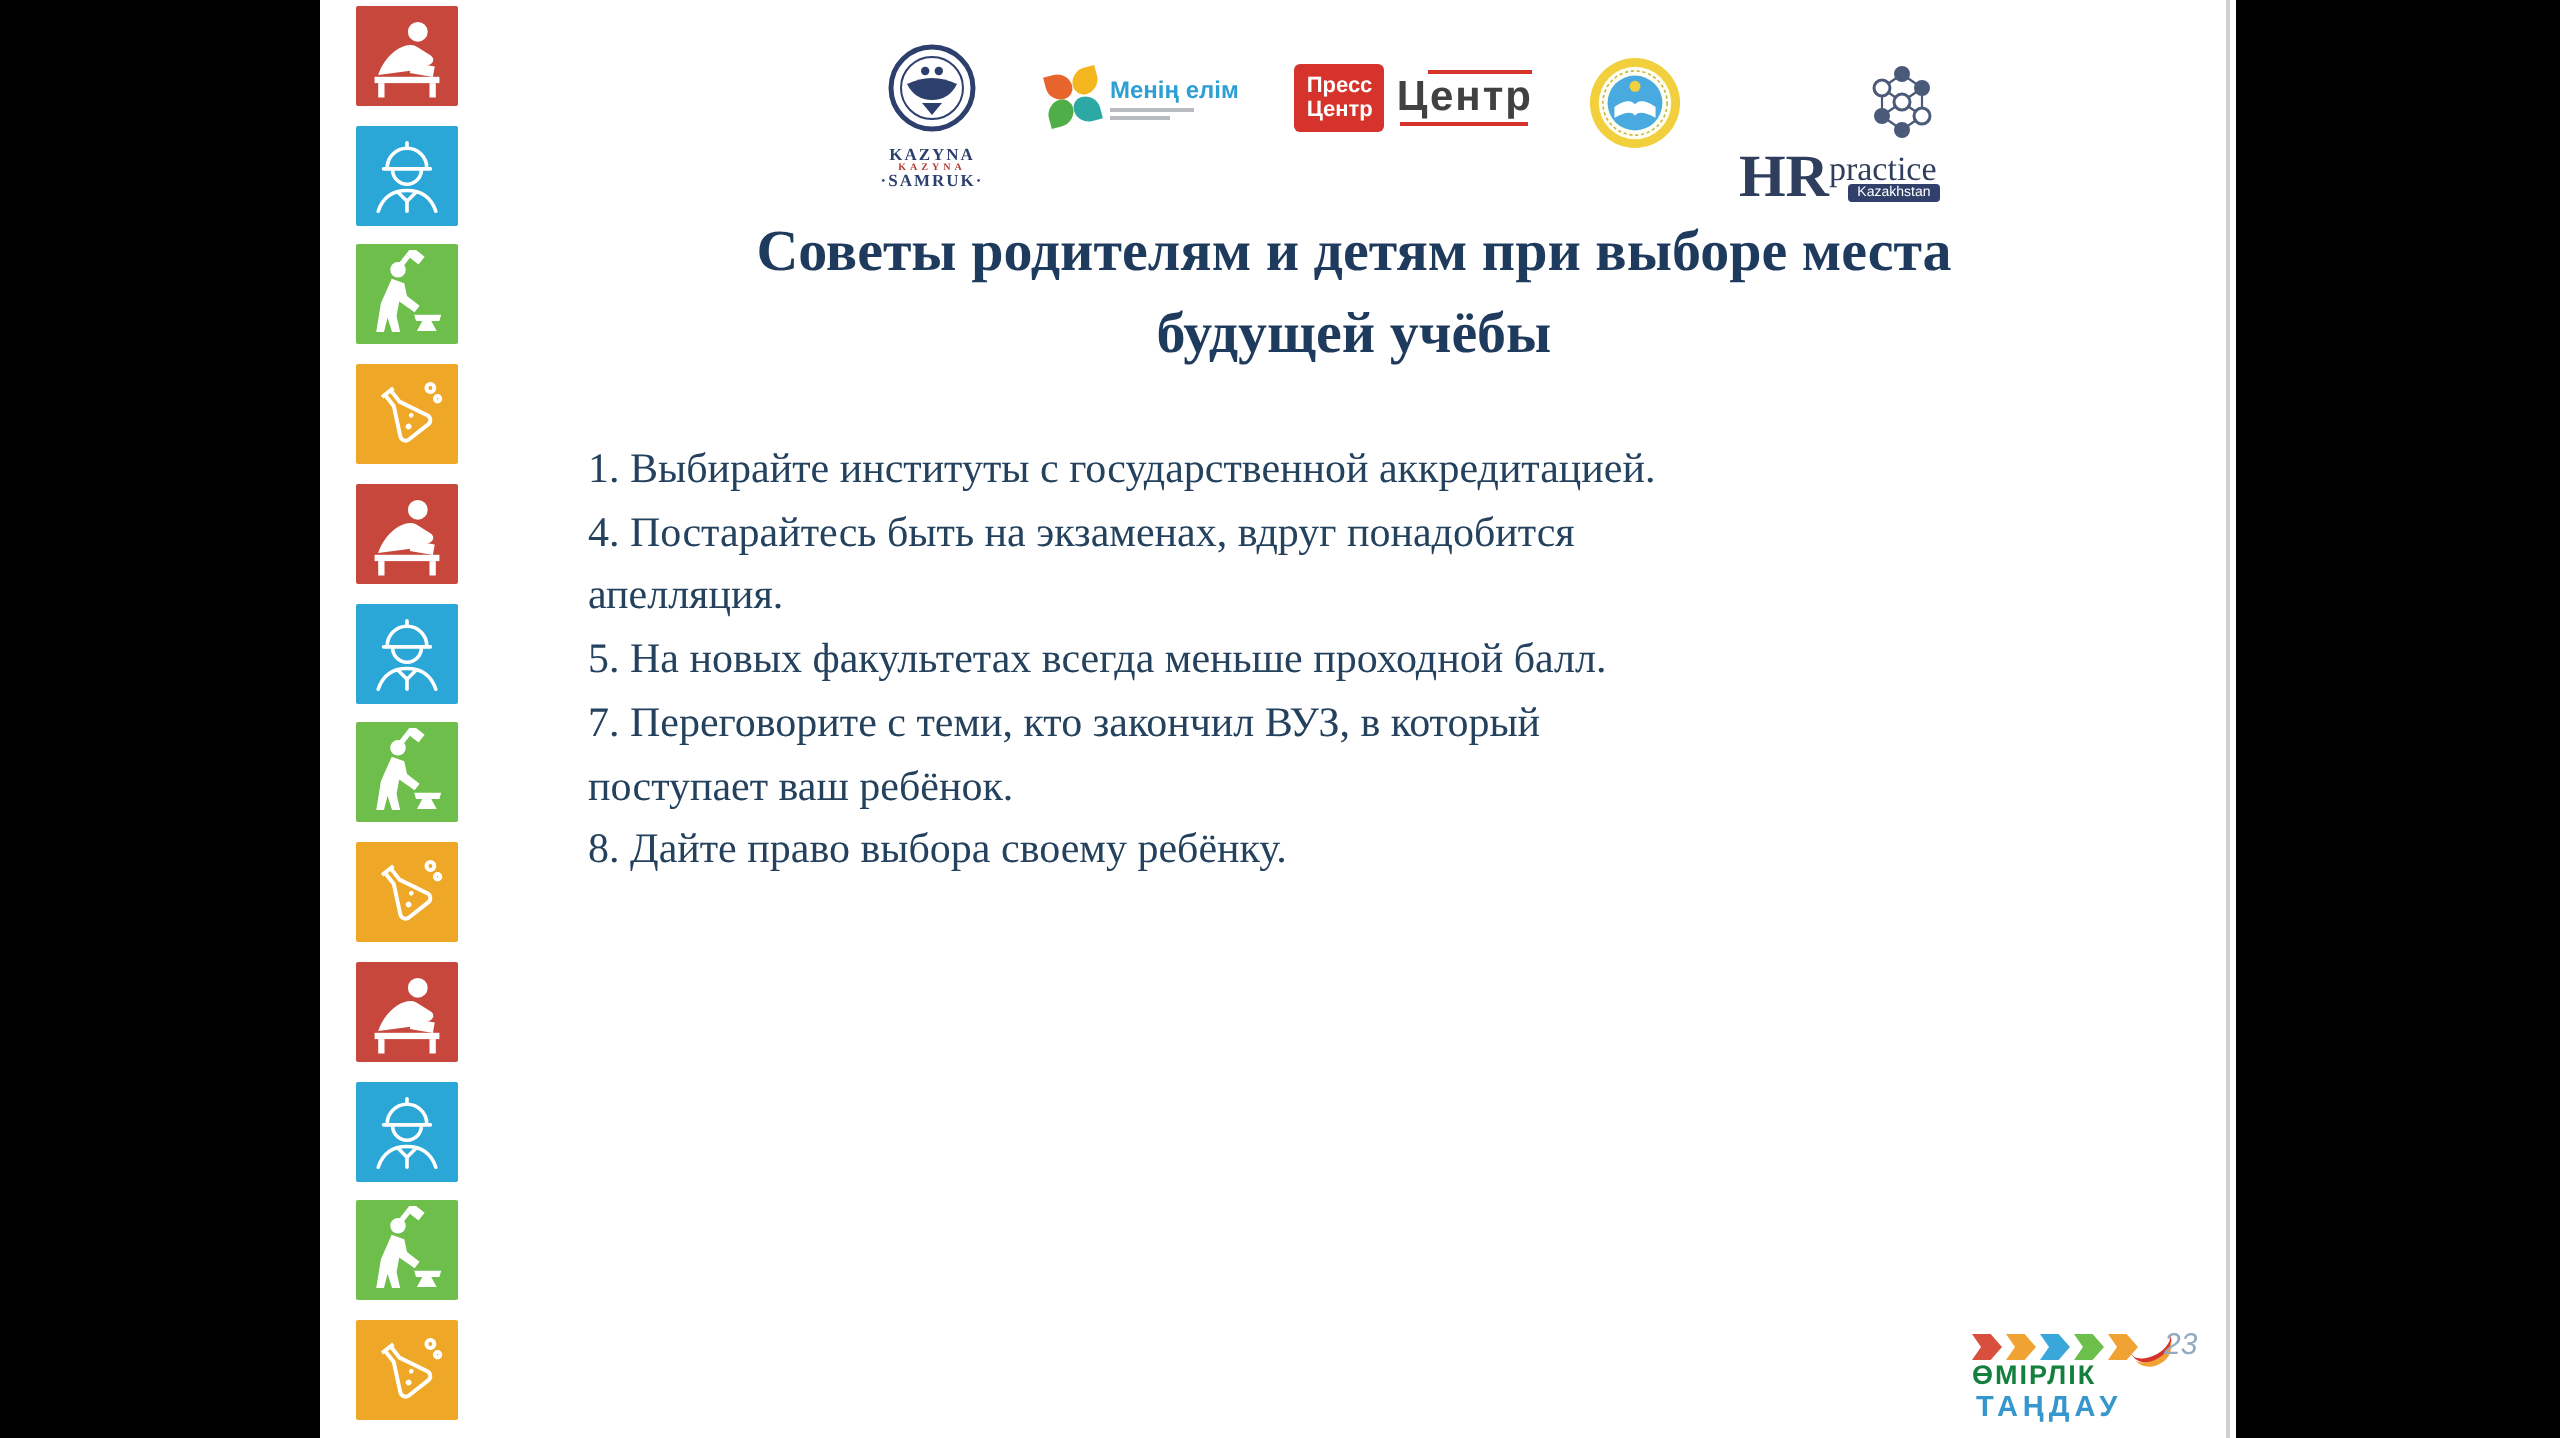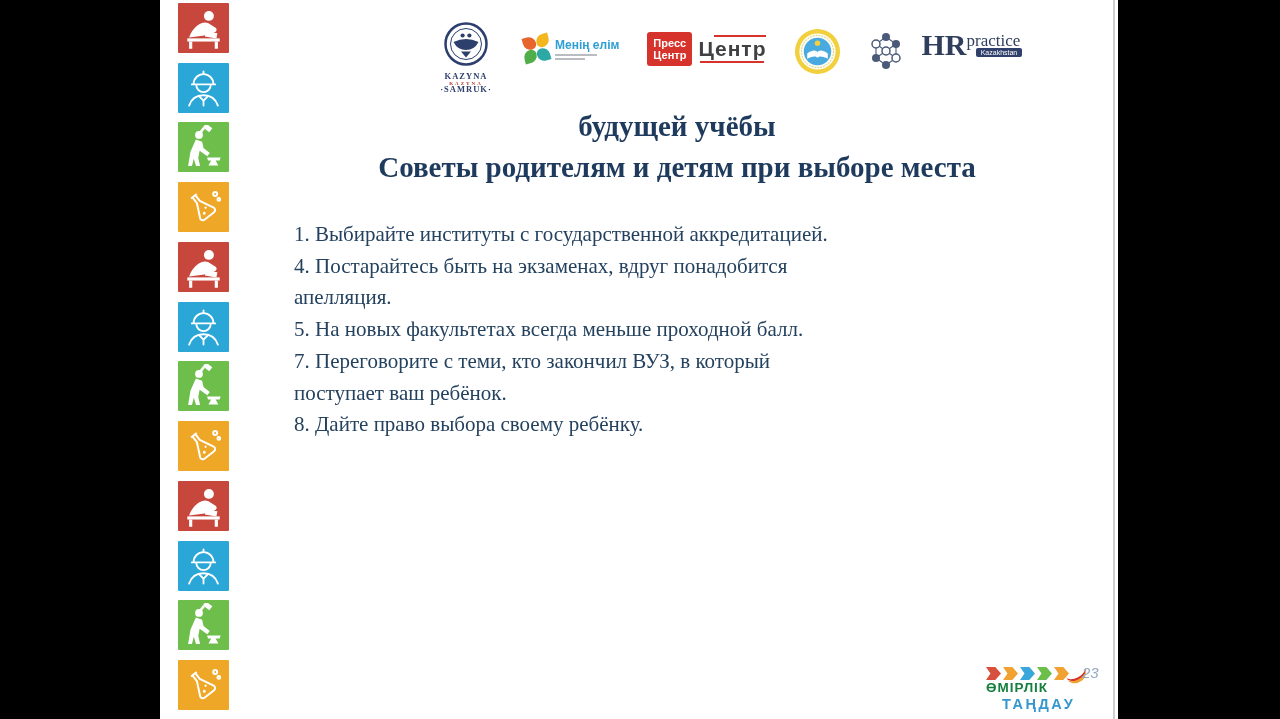--- a/index.html
+++ b/index.html
@@ -41,21 +41,21 @@
   .press{margin-top:12px;display:flex;align-items:center;gap:6px;}
   .press-box{background:#d6332c;border-radius:3px;color:#fff;font-family:"Liberation Sans",sans-serif;
     font-weight:bold;font-size:11px;line-height:12px;padding:5px 6px;}
   .press-right{display:flex;flex-direction:column;align-items:center;}
   .press-topline{width:52px;height:2px;background:#d6332c;margin-bottom:1px;align-self:flex-end;}
   .press-name{font-family:"Liberation Sans",sans-serif;font-weight:800;font-size:21px;line-height:22px;color:#414042;letter-spacing:1px;}
   .press-botline{width:64px;height:2px;background:#d6332c;margin-top:1px;}
 
   .ministry{margin-top:8px;}
 
-  .hr{margin-top:10px;display:flex;align-items:flex-start;gap:18px;}
+  .hr{margin-top:10px;display:flex;align-items:flex-end;gap:2px;flex-direction:column;}
   .hr-text{position:relative;display:flex;align-items:flex-start;}
   .hr-big{font-family:"Liberation Serif",serif;font-weight:bold;font-size:30px;line-height:30px;color:#2f3e5c;}
   .hr-practice{font-family:"Liberation Serif",serif;font-size:17px;line-height:17px;color:#2f3e5c;margin-top:2px;}
   .hr-badge{position:absolute;right:-2px;top:18px;background:#31406b;color:#fff;
     font-family:"Liberation Sans",sans-serif;font-size:7px;line-height:9px;padding:0 5px;border-radius:2px;}
 
   
   .title{position:absolute;left:80px;right:4px;top:106px;text-align:center;
     font-weight:bold;font-size:29px;line-height:41px;color:#1e3a5c;}
 
@@ -66,21 +66,21 @@
 
   
   .footer-logo{position:absolute;left:822px;top:658px;width:132px;height:61px;font-family:"Liberation Sans",sans-serif;}
   .fl-arrows{position:absolute;left:4px;top:9px;display:flex;gap:2px;}
   .fl-arrows i{width:15px;height:13px;clip-path:polygon(0 0,62% 0,100% 50%,62% 100%,0 100%,30% 50%);}
   .fl-swoosh{position:absolute;left:82px;top:2px;width:26px;height:20px;}
   .fl-swoosh i{position:absolute;border-style:solid;border-color:transparent;border-radius:50%;}
   .fl-swoosh .s1{left:0;top:2px;width:22px;height:16px;border-width:0 0 3px 0;border-bottom-color:#d6332c;transform:rotate(-28deg);}
   .fl-swoosh .s2{left:2px;top:6px;width:20px;height:14px;border-width:0 0 3px 0;border-bottom-color:#f0a232;transform:rotate(-28deg);}
   .fl-word1{position:absolute;left:4px;top:22px;font-weight:bold;font-size:13.5px;letter-spacing:1px;color:#15803d;}
-  .fl-word2{position:absolute;left:20px;top:38px;font-weight:bold;font-size:14.5px;letter-spacing:2.5px;color:#3597cd;}
+  .fl-word2{position:absolute;left:6px;top:38px;font-weight:bold;font-size:14.5px;letter-spacing:2.5px;color:#3597cd;}
   .fl-num{position:absolute;left:100px;top:6px;font-style:italic;font-size:15px;color:#93a9bf;}
 </style>
 </head>
 <body>
 
 <div class="letterbox left"></div>
 <div class="letterbox right"></div>
 
 <div class="slide">
   <div class="slide-edge-line"></div>
@@ -293,22 +293,22 @@
       </svg>
       <div class="hr-text">
         <span class="hr-big">HR</span>
           <span class="hr-practice">practice</span>
         <span class="hr-badge">Kazakhstan</span>
       </div>
     </div>
   </div>
 
   <div class="title">
+    <div>Советы родителям и детям при выборе места</div>
     <div>будущей учёбы</div>
-    <div>Советы родителям и детям при выборе места</div>
   </div>
 
   <div class="tips">
       <p>1. Выбирайте институты  с государственной аккредитацией.</p>
       <p>4. Постарайтесь быть на экзаменах, вдруг понадобится<br>апелляция.</p>
       <p>5. На новых факультетах всегда меньше проходной балл.</p>
       <p>7. Переговорите с теми, кто закончил ВУЗ, в который<br>поступает ваш ребёнок.</p>
       <p>8. Дайте право выбора своему ребёнку.</p>
     </div>
 

